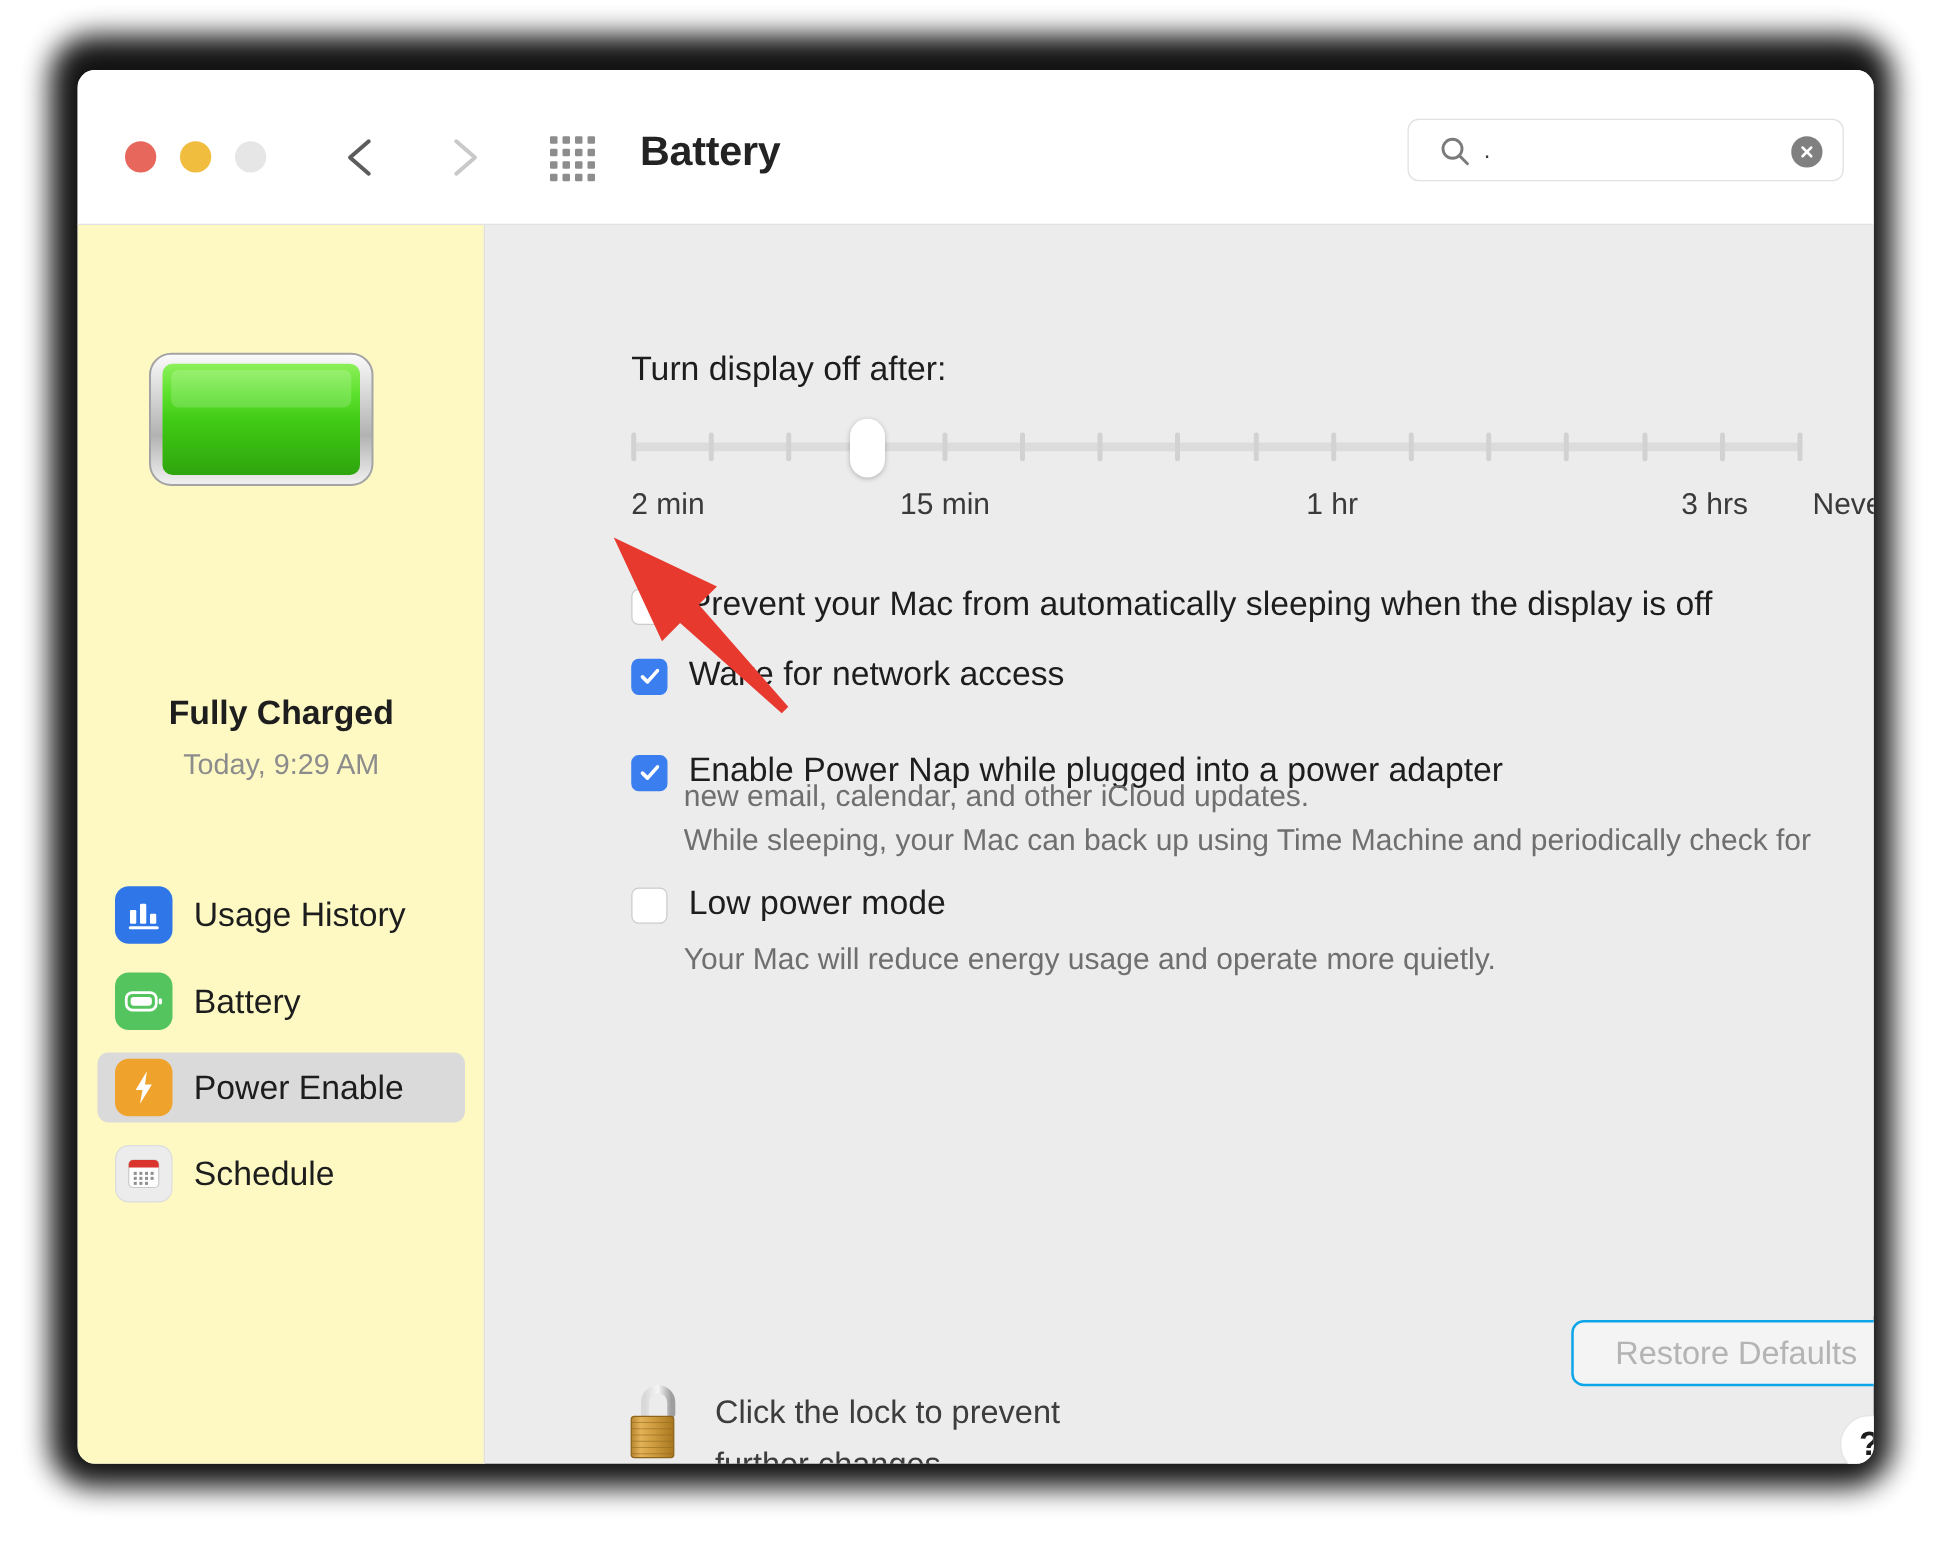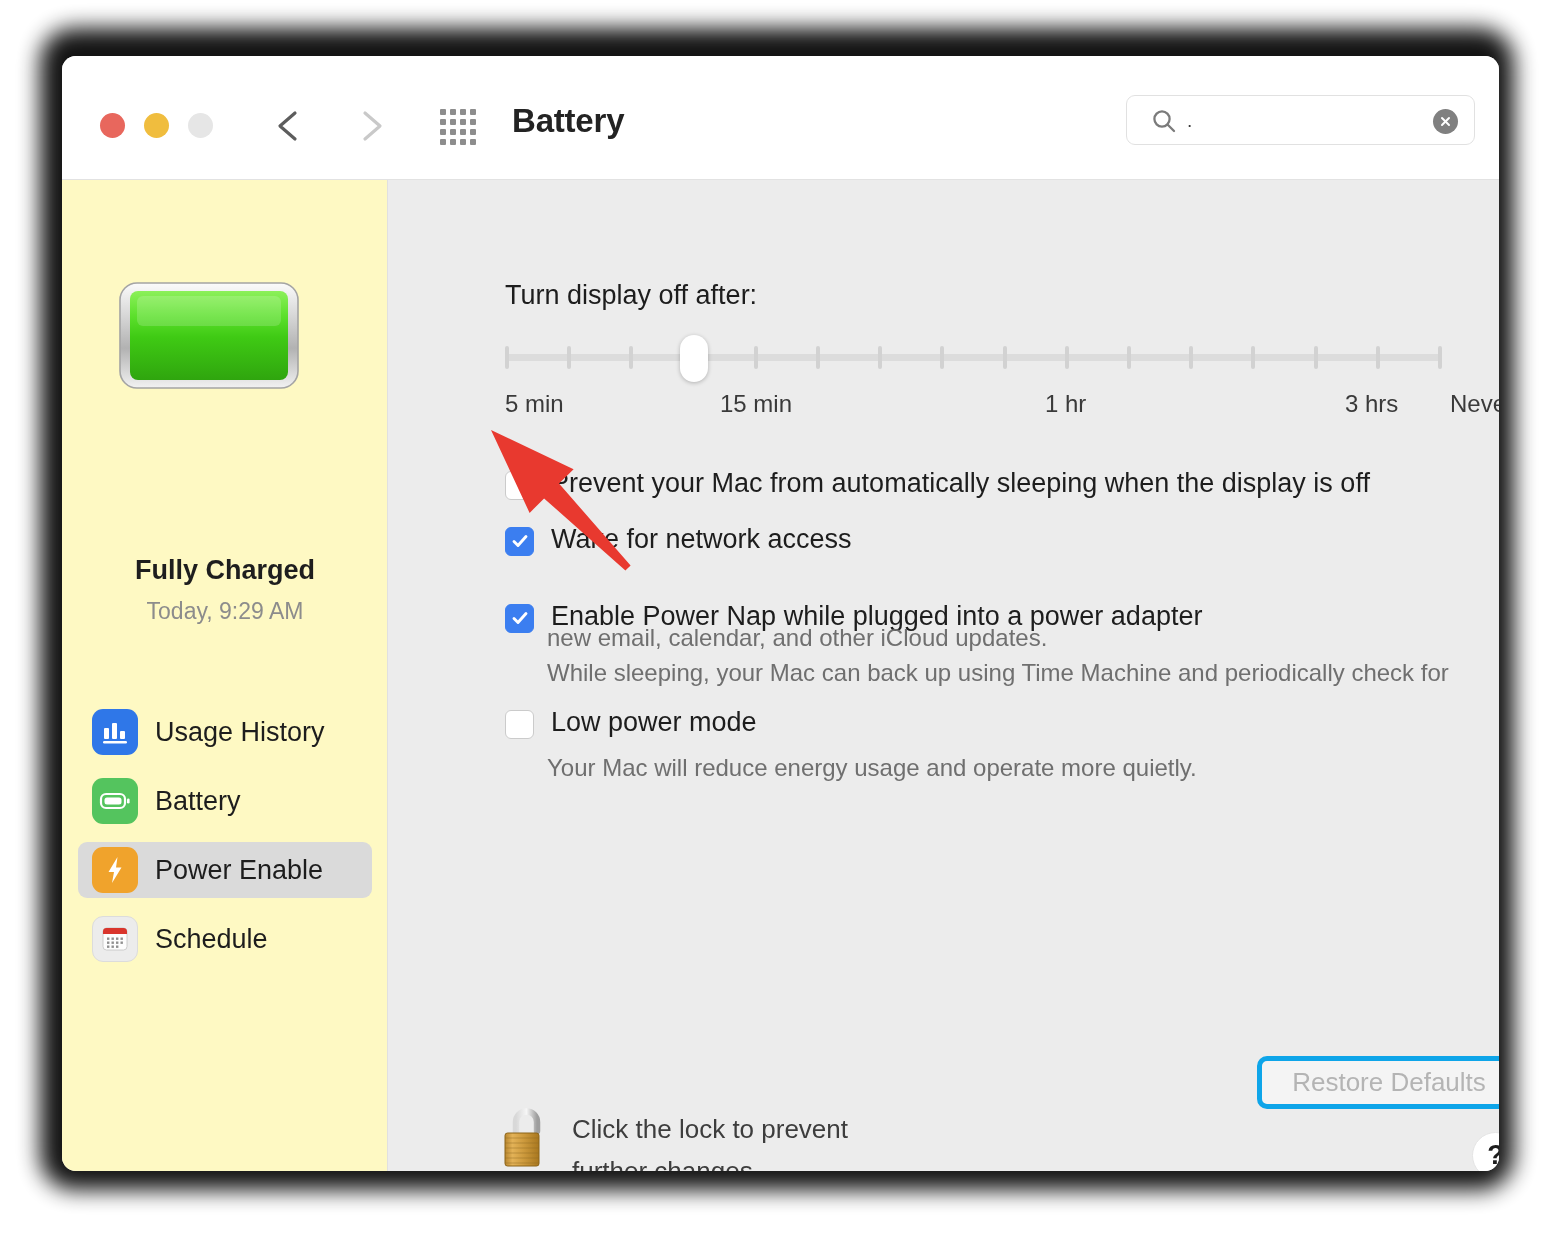--- a/index.html
+++ b/index.html
@@ -180,21 +180,21 @@
   }
   .cb-label { font-size: 27px; color: #1d1d1d; line-height: 36px; }
   .desc {
     position: absolute;
     font-size: 24px; color: #6f6f6f; line-height: 35px;
   }
 
   #restore-btn {
     position: absolute; left: 868px; top: 876px;
     width: 264px; height: 53px;
-    background: #f4f4f4; border: 5px solid #0ea5e9; border-radius: 10px;
+    background: #f4f4f4; border: 2px solid #0ea5e9; border-radius: 10px;
     font-family: "Liberation Sans", sans-serif;
     font-size: 26px; color: #b4b4b4;
     cursor: default;
   }
   #lock-icon { position: absolute; left: 110px; top: 925px; width: 56px; height: 66px; }
   #lock-text {
     position: absolute; left: 183px; top: 928px;
     font-size: 26px; color: #3d3d3d; line-height: 42px;
   }
   #help-btn {
@@ -382,21 +382,21 @@
           <div class="tick" style="left: 622px;"></div>
           <div class="tick" style="left: 684.2px;"></div>
           <div class="tick" style="left: 746.4px;"></div>
           <div class="tick" style="left: 808.6px;"></div>
           <div class="tick" style="left: 870.8px;"></div>
           <div class="tick" style="left: 933px;"></div>
         </div>
       <div id="slider-thumb" style="left: 174.6px;"></div>
     </div>
     <div id="caps-host">
-        <div class="slider-cap" style="left: 116px;">5 min</div>
+        <div class="slider-cap" style="left: 116px;">2 min</div>
         <div class="slider-cap" style="left: 331px;">15 min</div>
         <div class="slider-cap" style="left: 656px;">1 hr</div>
         <div class="slider-cap" style="left: 956px;">3 hrs</div>
         <div class="slider-cap" style="left: 1061px;">Never</div>
       </div>
 
     <div class="cb-row" style="left:116px; top:285px; width:970px;">
       <span class="cbox off"></span>
       <span class="cb-label">Prevent your Mac from automatically sleeping when the display is off</span>
     </div>

